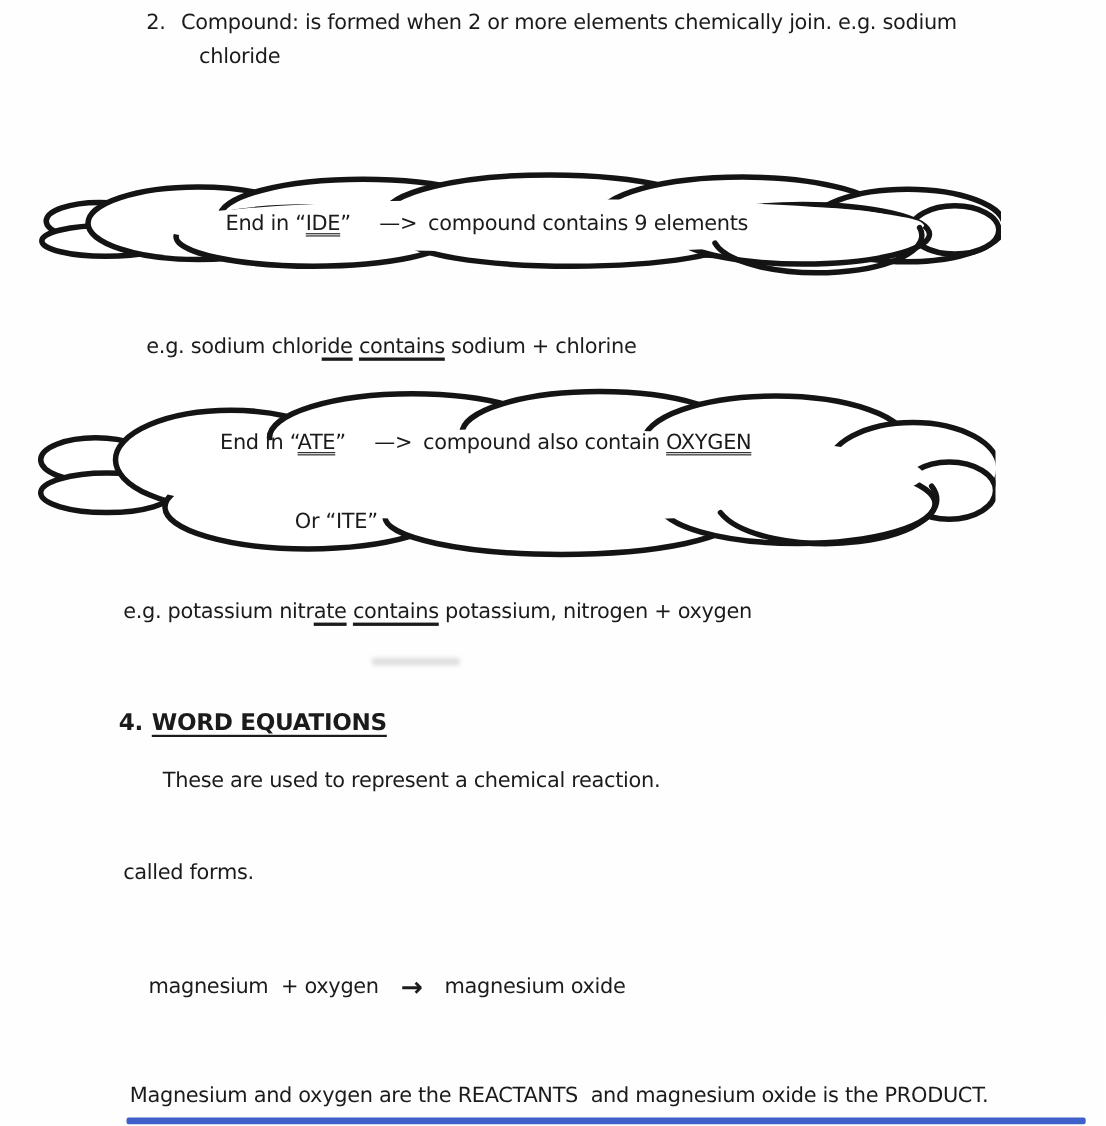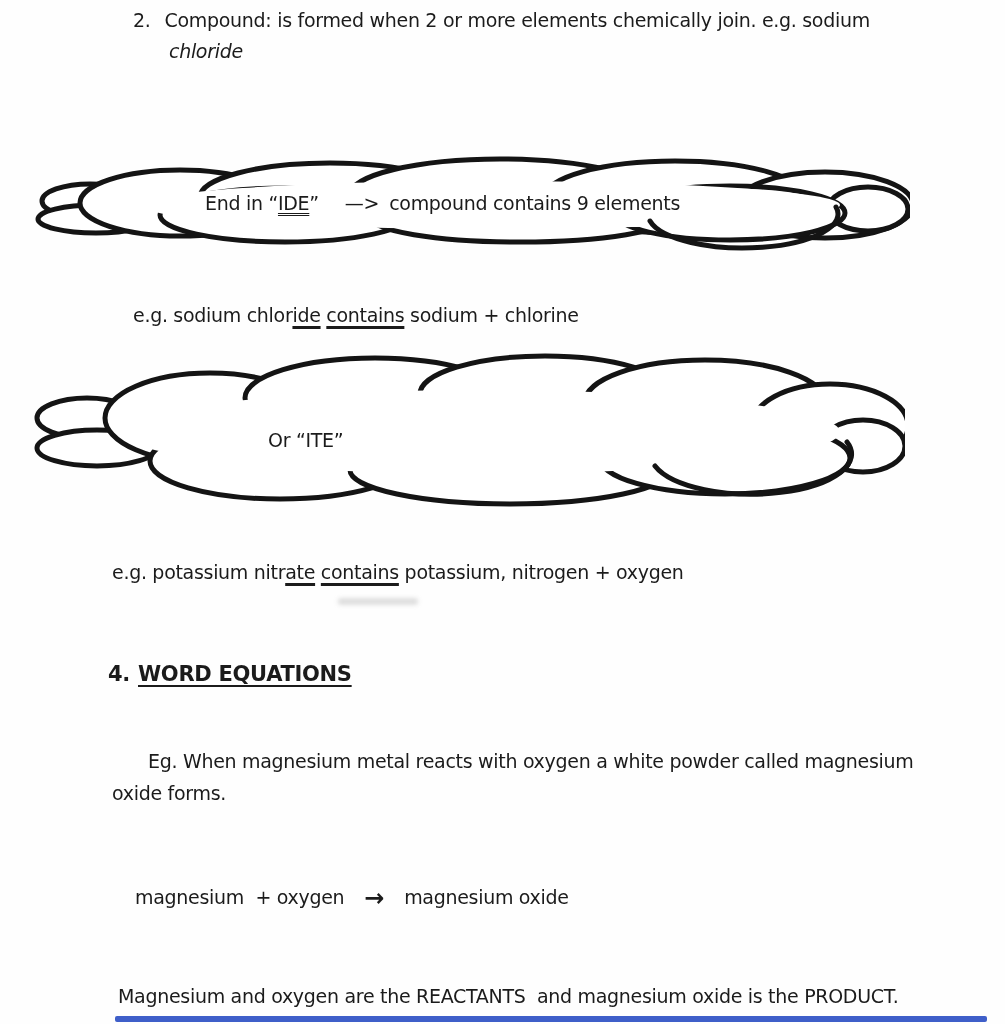--- a/index.html
+++ b/index.html
@@ -29,21 +29,21 @@
     text-decoration-line:underline;
     text-decoration-thickness:2.5px;
     text-underline-offset:4px;
   }
   .cloud-svg{position:absolute;}
   .cloud-svg ellipse{fill:#ffffff;stroke:#141414;stroke-width:5;}
   .cloud-svg .cover{fill:#ffffff;stroke:none;}
   .cloud-svg path{fill:none;stroke:#141414;stroke-width:5;stroke-linecap:round;}
   .cloud-arrow{display:inline-block;margin:0 10px 0 26px;}
   .section-title{
-    font-size:21px;font-weight:bold;margin-top:17px;
+    font-size:21px;font-weight:bold;
   }
   .section-title .title-text{
     text-decoration-line:underline;
     text-decoration-thickness:2px;
     text-underline-offset:4px;
     margin-left:8px;
   }
   .eq-arrow{
     display:inline-block;
     margin:0 20px;
@@ -61,21 +61,21 @@
     position:absolute;
     border-radius:2px;
   }
 </style>
 </head>
 <body>
 
 <div class="page" style="color: rgb(27, 27, 27);">
 
   <div class="t" style="left:133px;top:8px;"><span class="num">2.</span><span>Compound: is formed when 2 or more elements chemically join. e.g. sodium</span></div>
-  <div class="t" style="left:169px;top:39px;font-style:italic;">chloride</div>
+  <div class="t" style="left:181px;top:39px;">chloride</div>
 
 
   <svg class="cloud-svg" style="left:30px;top:153px;" width="880" height="98" viewBox="0 0 880 98">
     <ellipse cx="60" cy="48" rx="48" ry="17"></ellipse>
     <ellipse cx="66" cy="66" rx="58" ry="14"></ellipse>
     <ellipse cx="150" cy="50" rx="100" ry="33"></ellipse>
     <ellipse cx="300" cy="44" rx="130" ry="34"></ellipse>
     <ellipse cx="470" cy="42" rx="150" ry="36"></ellipse>
     <ellipse cx="645" cy="44" rx="130" ry="36"></ellipse>
     <ellipse cx="795" cy="52" rx="88" ry="33"></ellipse>
@@ -98,30 +98,31 @@
     <ellipse cx="520" cy="50" rx="125" ry="38"></ellipse>
     <ellipse cx="680" cy="58" rx="120" ry="42"></ellipse>
     <ellipse cx="805" cy="82" rx="78" ry="42"></ellipse>
     <ellipse cx="838" cy="102" rx="42" ry="26"></ellipse>
     <ellipse cx="255" cy="117" rx="130" ry="38"></ellipse>
     <ellipse cx="485" cy="126" rx="160" ry="34"></ellipse>
     <ellipse cx="700" cy="114" rx="125" ry="36"></ellipse>
     <ellipse class="cover" cx="455" cy="88" rx="360" ry="42"></ellipse>
     <path d="M 630 122 A 100 40 0 0 0 822 98"></path>
   </svg>
-  <div class="t" style="left:268px;top:428px;">Or “ITE”</div>
+  <div class="t" style="left:200px;top:390px;"><span>End in “</span><span class="u-double">ATE</span><span>”</span><span class="cloud-arrow">—&gt;</span><span>compound also contain </span><span class="u-double">OXYGEN</span></div>
+  <div class="t" style="left:268px;top:462px;">Or “ITE”</div>
 
-  <div class="t" style="left:112px;top:560px;"><span>e.g. potassium nitr</span><span class="u-thick">ate</span><span> </span><span class="u-thick">contains</span><span> potassium, nitrogen + oxygen</span></div>
+  <div class="t" style="left:112px;top:544px;"><span>e.g. potassium nitr</span><span class="u-thick">ate</span><span> </span><span class="u-thick">contains</span><span> potassium, nitrogen + oxygen</span></div>
   <div class="smudge" style="left:338px;top:598px;width:80px;height:7px;"></div>
 
   <div class="t section-title" style="left:108px;top:645px;"><span>4.</span><span class="title-text">WORD EQUATIONS</span></div>
 
+  <div class="t" style="left:148px;top:697px;">These are used to represent a chemical reaction.</div>
 
-  <div class="t" style="left:148px;top:749px;">Eg. When magnesium metal reacts with oxygen a white powder called magnesium</div>
-  <div class="t" style="left:112px;top:781px;">oxide forms.</div>
+  <div class="t" style="left:112px;top:781px;">called forms.</div>
 
   <div class="t" style="left:118px;top:984px;">Magnesium and oxygen are the REACTANTS  and magnesium oxide is the PRODUCT.</div>
 
   <div class="t" style="left:135px;top:885px;"><span>magnesium  + oxygen</span><span class="eq-arrow">→</span><span>magnesium oxide</span></div>
 
   <div class="bottom-rule" style="left: 115px; top: 1016px; width: 872px; height: 6px; background: rgb(63, 95, 201);"></div>
 
 </div>
 
 </body></html>

